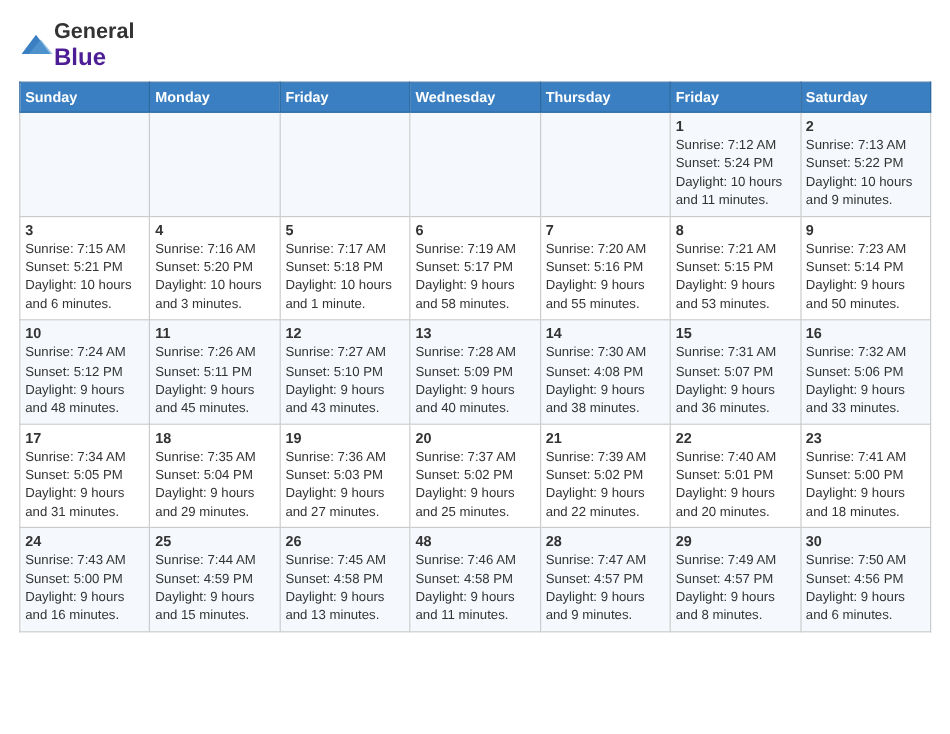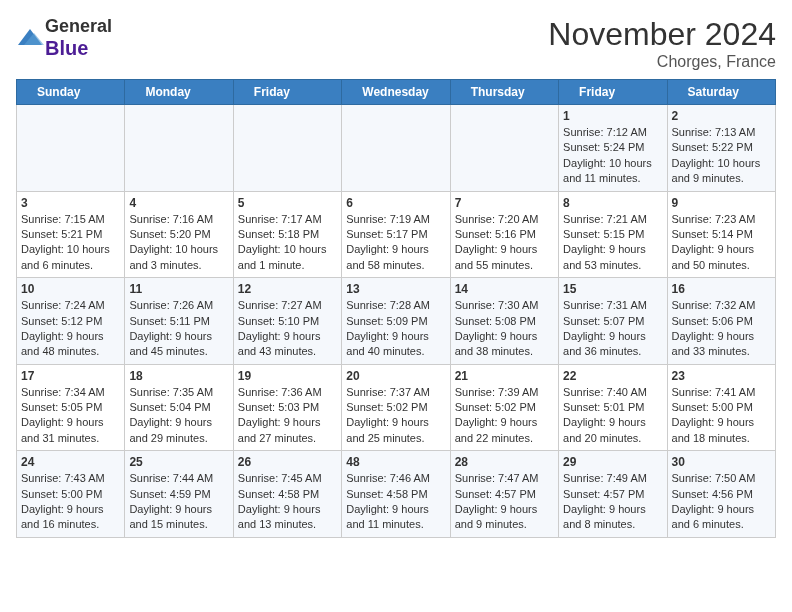--- a/index.html
+++ b/index.html
@@ -50,21 +50,21 @@
     table {
       width: 100%;
       border-collapse: collapse;
       table-layout: fixed;
     }
     thead th {
       background-color: #3a7fc1;
       color: #fff;
       font-size: 12px;
       font-weight: bold;
-      padding: 5px 20px;
+      padding: 5px 4px;
       border: 1px solid #2e6aa0;
       text-align: left;
     }
     tbody td {
       border: 1px solid #ccc;
       vertical-align: top;
       padding: 4px;
       font-size: 10px;
       color: #333;
       height: 80px;
@@ -98,24 +98,20 @@
   <div class="logo">
     <svg class="logo-icon" viewBox="0 0 28 22" xmlns="http://www.w3.org/2000/svg">
       <polygon points="14,2 26,18 2,18" fill="#3a7fc1"></polygon>
       <polygon points="18,6 28,18 8,18" fill="#5a9fd4" opacity="0.6"></polygon>
     </svg>
     <div>
       <span class="logo-text-general">General</span><br>
       <span class="logo-text-blue">Blue</span>
     </div>
   </div>
-  <div class="title-section">
-    <div class="month-title">November 2024</div>
-    <div class="location-title">Chorges, France</div>
-  </div>
 </div>
 
 <table>
   <thead>
     <tr>
     <th>Sunday</th>
         <th>Monday</th>
         <th>Friday</th>
         <th>Wednesday</th>
         <th>Thursday</th>
@@ -208,21 +204,21 @@
         </td>
         <td>
           <span class="day-number">13</span>
           <div class="day-info">Sunrise: 7:28 AM
 Sunset: 5:09 PM
 Daylight: 9 hours and 40 minutes.</div>
         </td>
         <td>
           <span class="day-number">14</span>
           <div class="day-info">Sunrise: 7:30 AM
-Sunset: 5:08 PM
+Sunset: 4:08 PM
 Daylight: 9 hours and 38 minutes.</div>
         </td>
         <td>
           <span class="day-number">15</span>
           <div class="day-info">Sunrise: 7:31 AM
 Sunset: 5:07 PM
 Daylight: 9 hours and 36 minutes.</div>
         </td>
         <td>
           <span class="day-number">16</span>

